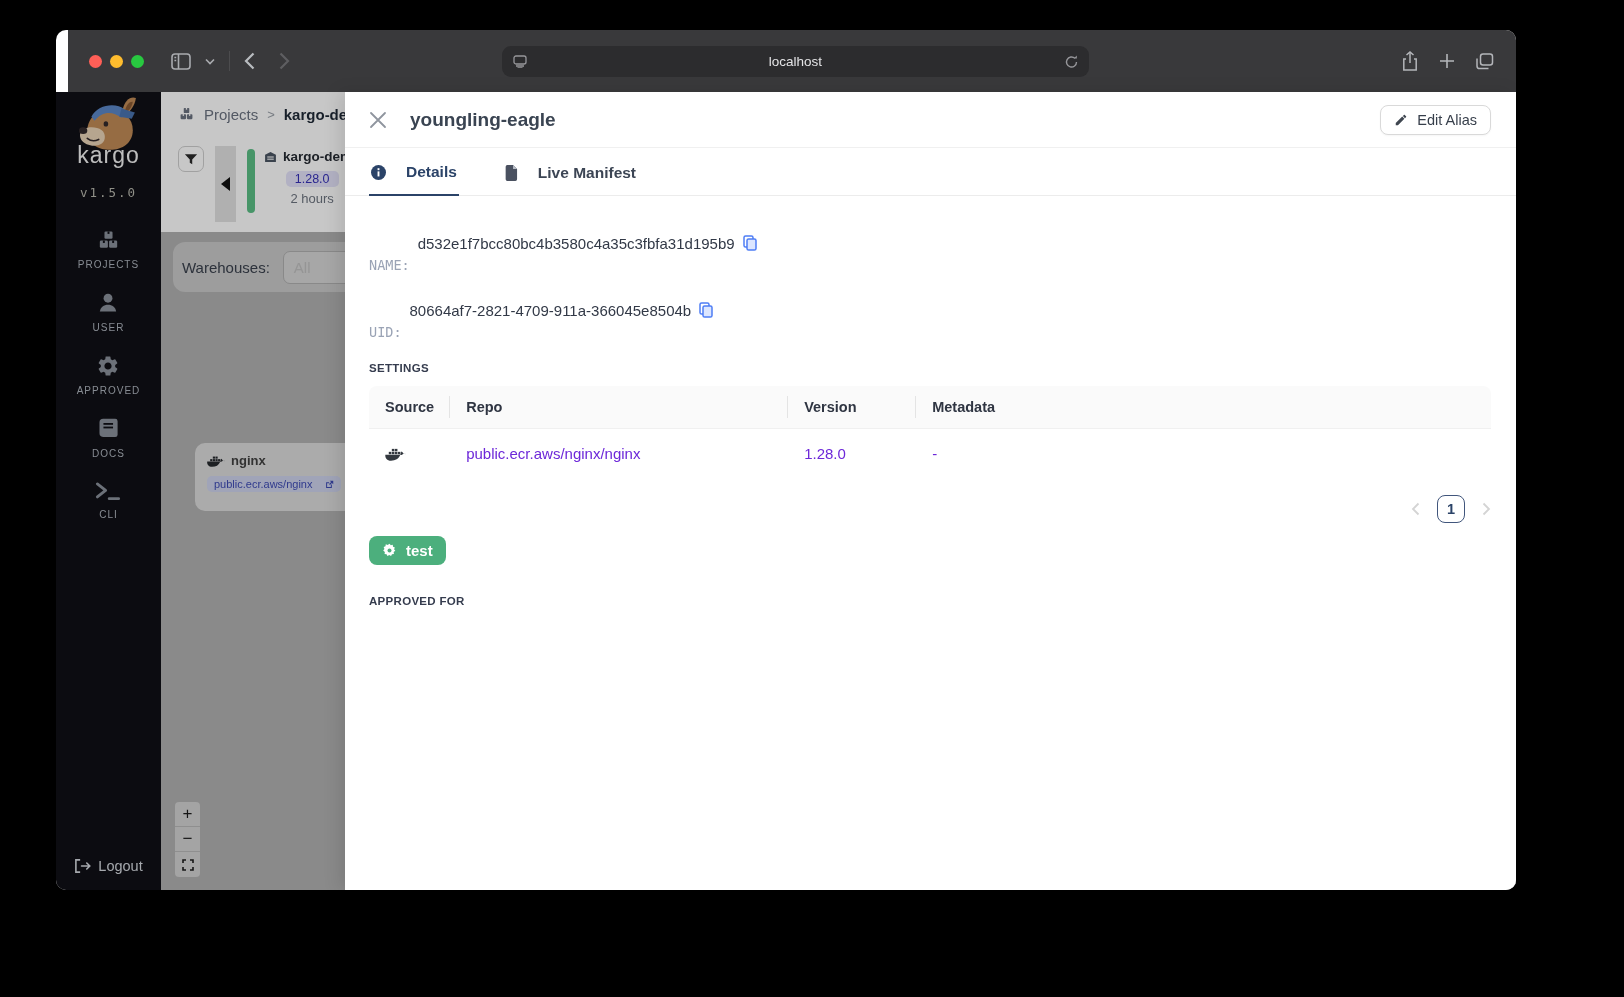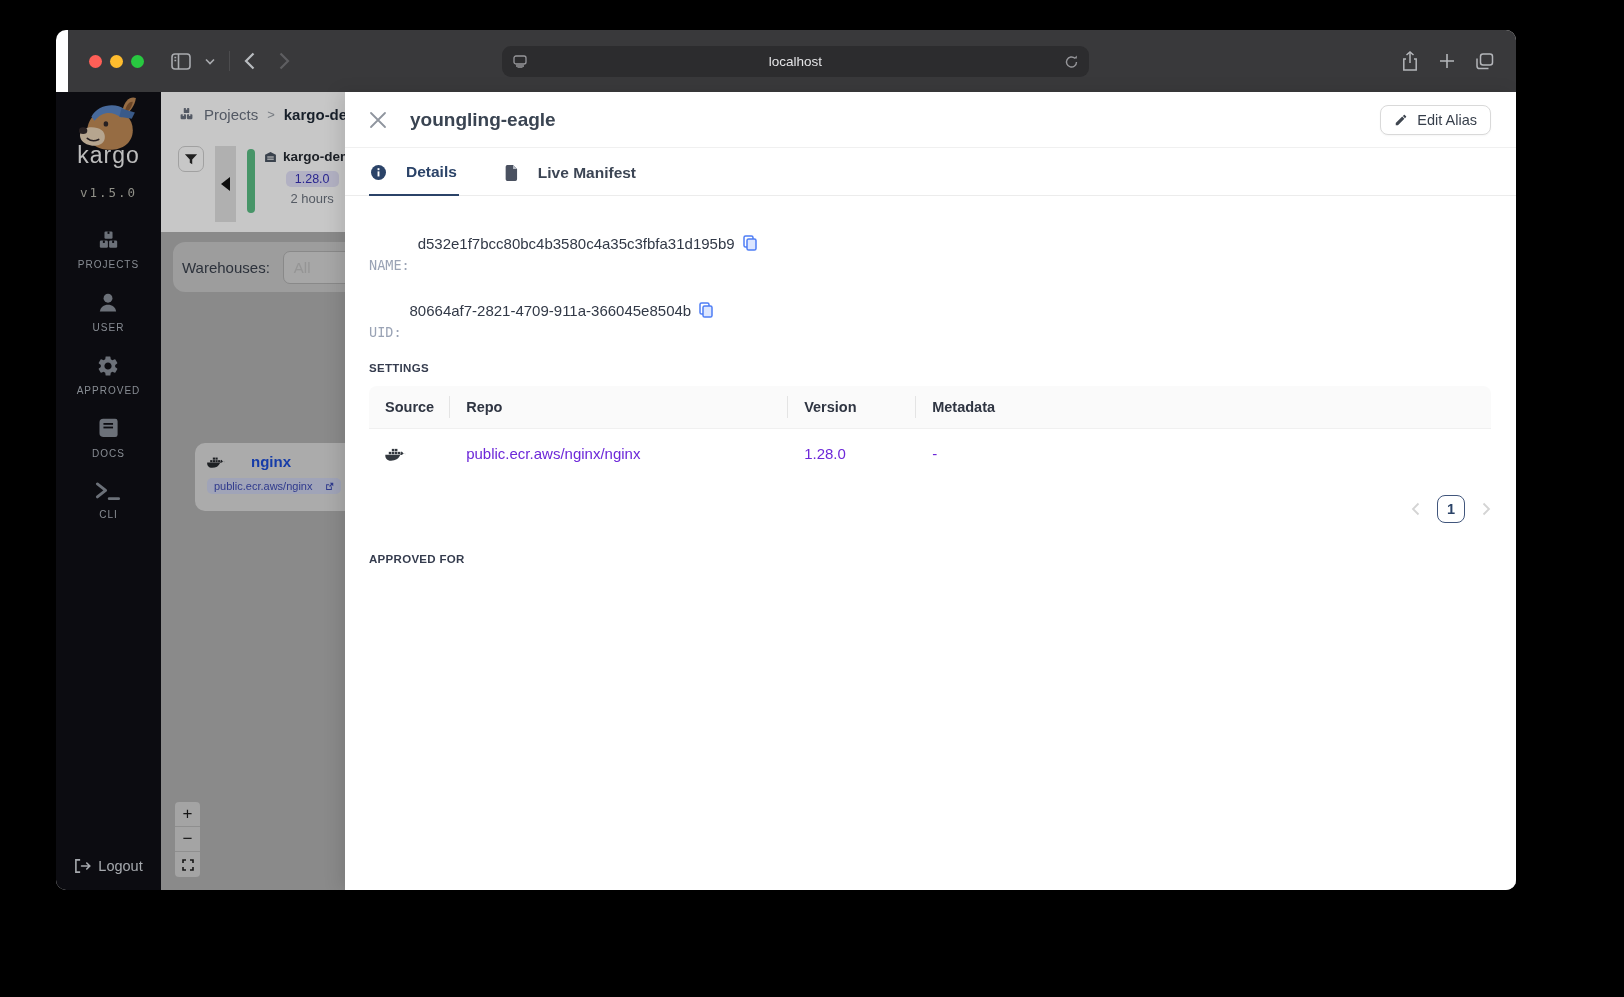--- a/index.html
+++ b/index.html
@@ -70,22 +70,22 @@
   .fc-age { margin-top:4px; color:#6e7580; font-size:13px; }
   .warehouses-panel { position:absolute; left:12px; top:150px; width:420px; height:50px;
                       background:#c9c9c9; border-radius:12px; display:flex; align-items:center;
                       gap:13px; padding-left:9px; }
   .wh-label { color:#3a414d; font-size:15px; }
   .wh-select { width:82px; height:33px; background:#d6d6d6; border:1px solid #b0b0b0;
                border-radius:7px; display:flex; align-items:center; padding-left:10px;
                color:#bfbfbf; font-size:15px; }
   .node-card { position:absolute; left:34px; top:351px; width:272px; height:68px;
                background:#dcdcdc; border-radius:10px; padding:10px 12px; }
-  .node-title { display:flex; align-items:center; gap:26px; color:#1d4ed8;
-                font-size:15px; font-weight:700; }
+  .node-title { display:flex; align-items:center; gap:6px; color:#404040;
+                font-size:13px; font-weight:700; }
   .node-badge { margin-top:8px; display:inline-flex; align-items:center; gap:13px;
                 background:#cdd3ec; color:#3e4bb5; font-size:11px; padding:2px 7px;
                 border-radius:5px; }
   .zoom-controls { position:absolute; left:14px; top:710px; width:25px; background:#d2d2d2;
                    border-radius:4px; overflow:hidden; }
   .zoom-btn { width:25px; height:25px; display:grid; place-items:center; color:#1c1c1c;
               font-size:17px; border-bottom:1px solid #b8b8b8; }
   .zoom-btn:last-child { border-bottom:none; }
 
   
@@ -489,19 +489,30 @@
             </svg>
           </span>
           <div class="page-num">1</div>
           <span class="page-arrow">
             <svg width="9" height="14" viewBox="0 0 9 14" fill="none" stroke="currentColor" stroke-width="1.8">
               <path d="M1.5 1.5L7 7l-5.5 5.5"></path>
             </svg>
           </span>
         </div>
 
+        <div>
+          <div class="stage-badge">
+            <span>
+              <svg width="15" height="15" viewBox="0 0 24 24" fill="#fff">
+                <path d="M12 1l2.1 2.5 3.1-.9.4 3.2 3 1.2-1.3 3 2 2.5-2.7 1.8.5 3.2-3.2.3-1.4 2.9-2.9-1.4-2.9 1.4-1.4-2.9-3.2-.3.5-3.2L1.9 12l2-2.5-1.3-3 3-1.2.4-3.2 3.1.9z"></path>
+                <circle cx="12" cy="12" r="3.2" fill="#4caf7d"></circle>
+              </svg>
+            </span>
+            <span>test</span>
+          </div>
+        </div>
 
         <div class="section-heading" style="margin-top:30px">APPROVED FOR</div>
       </div>
     </div>
 
   </div>
 </div>
 
 </body></html>

